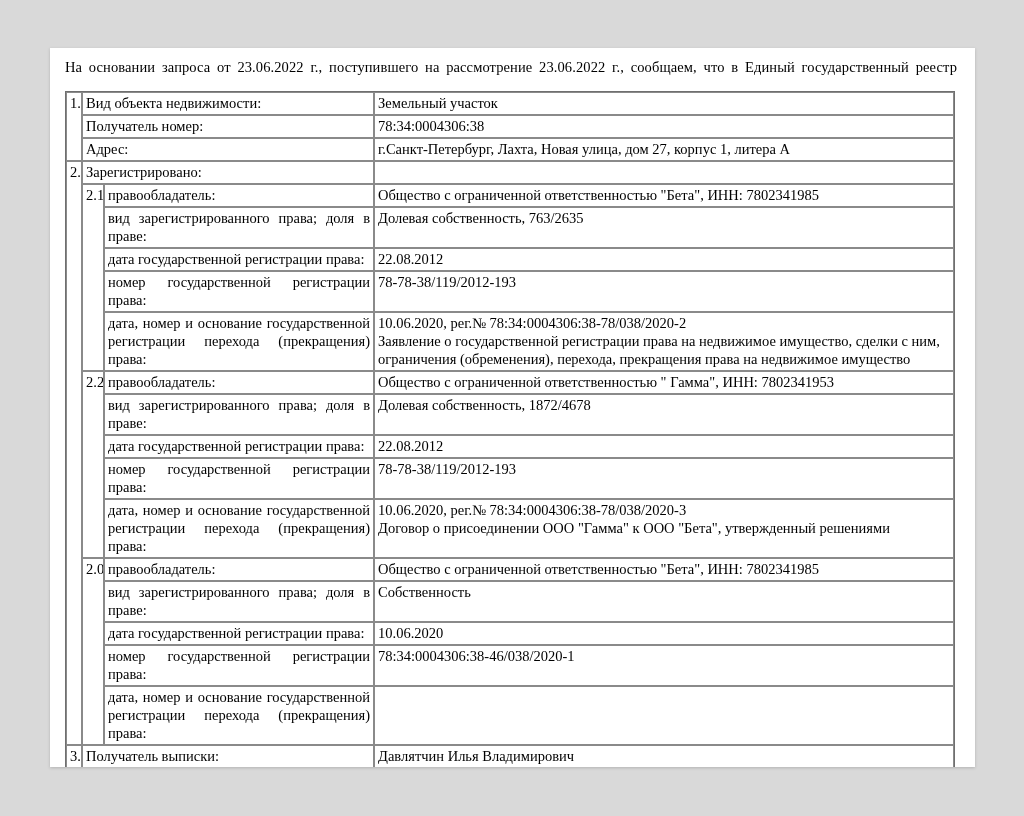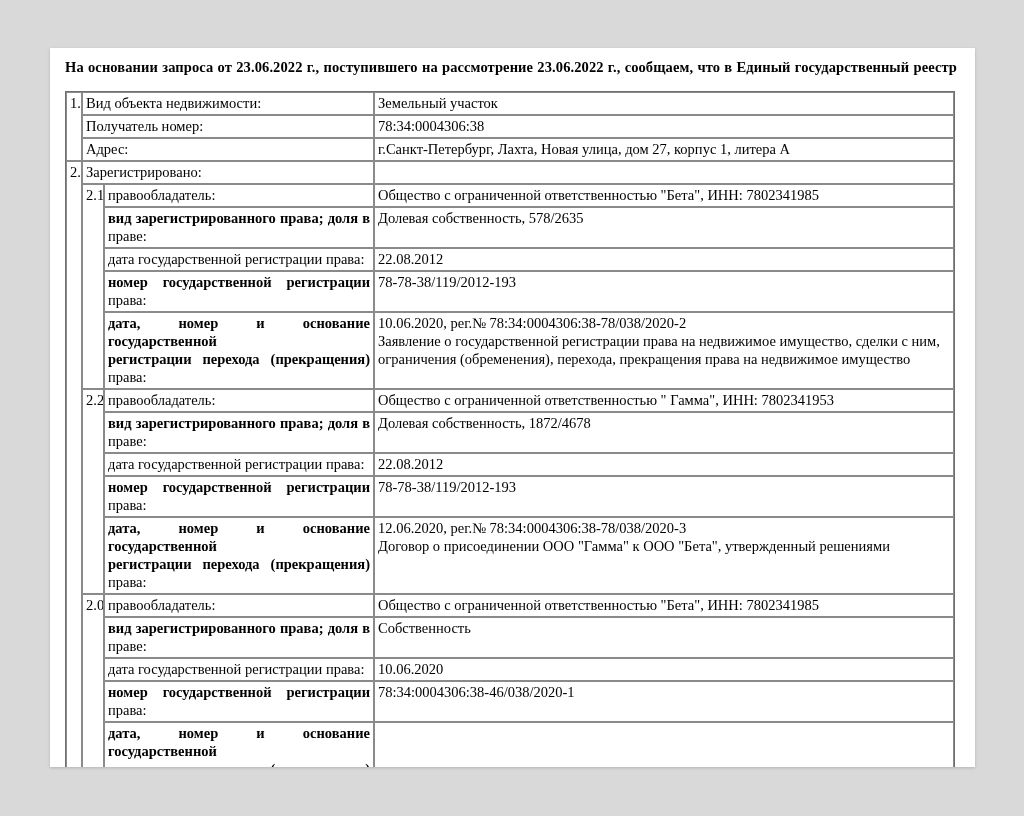--- a/index.html
+++ b/index.html
@@ -24,21 +24,20 @@
   }
   .intro {
     margin: 10px 18px 0 15px;
     font-size: 14.5px;
     line-height: 19px;
     letter-spacing: 0.1px;
   }
   .jline {
     text-align: justify;
     text-align-last: justify;
-    font-weight: bold;
   }
   table.reg {
     border-spacing: 0;
     border-collapse: separate;
     table-layout: fixed;
     margin: 14px 0 0 15px;
     width: 890px;
     border: 1px solid #6f6f6f;
     font-size: 14.5px;
     line-height: 18px;
@@ -96,21 +95,21 @@
       <tr>
         <td class="subnum" rowspan="5">2.1</td>
         <td class="lbl">правообладатель:</td>
         <td class="val">Общество с ограниченной ответственностью "Бета", ИНН: 7802341985</td>
       </tr>
       <tr>
         <td class="lbl">
             <div class="jline">вид зарегистрированного права; доля в</div>
             <div>праве:</div>
           </td>
-        <td class="val">Долевая собственность, 578/2635</td>
+        <td class="val">Долевая собственность, 763/2635</td>
       </tr>
       <tr>
         <td class="lbl">дата государственной регистрации права:</td>
         <td class="val">22.08.2012</td>
       </tr>
       <tr>
         <td class="lbl">
             <div class="jline">номер государственной регистрации</div>
             <div>права:</div>
           </td>
@@ -152,21 +151,21 @@
           </td>
         <td class="val">78-78-38/119/2012-193</td>
       </tr>
       <tr>
         <td class="lbl">
             <div class="jline">дата, номер и основание государственной</div>
             <div class="jline">регистрации перехода (прекращения)</div>
             <div>права:</div>
           </td>
         <td class="val">
-            <div>12.06.2020, рег.№ 78:34:0004306:38-78/038/2020-3</div>
+            <div>10.06.2020, рег.№ 78:34:0004306:38-78/038/2020-3</div>
             <div>Договор о присоединении ООО "Гамма" к ООО "Бета", утвержденный решениями</div>
           </td>
       </tr>
 
       <tr>
         <td class="subnum" rowspan="5">2.0</td>
         <td class="lbl">правообладатель:</td>
         <td class="val">Общество с ограниченной ответственностью "Бета", ИНН: 7802341985</td>
       </tr>
       <tr>

